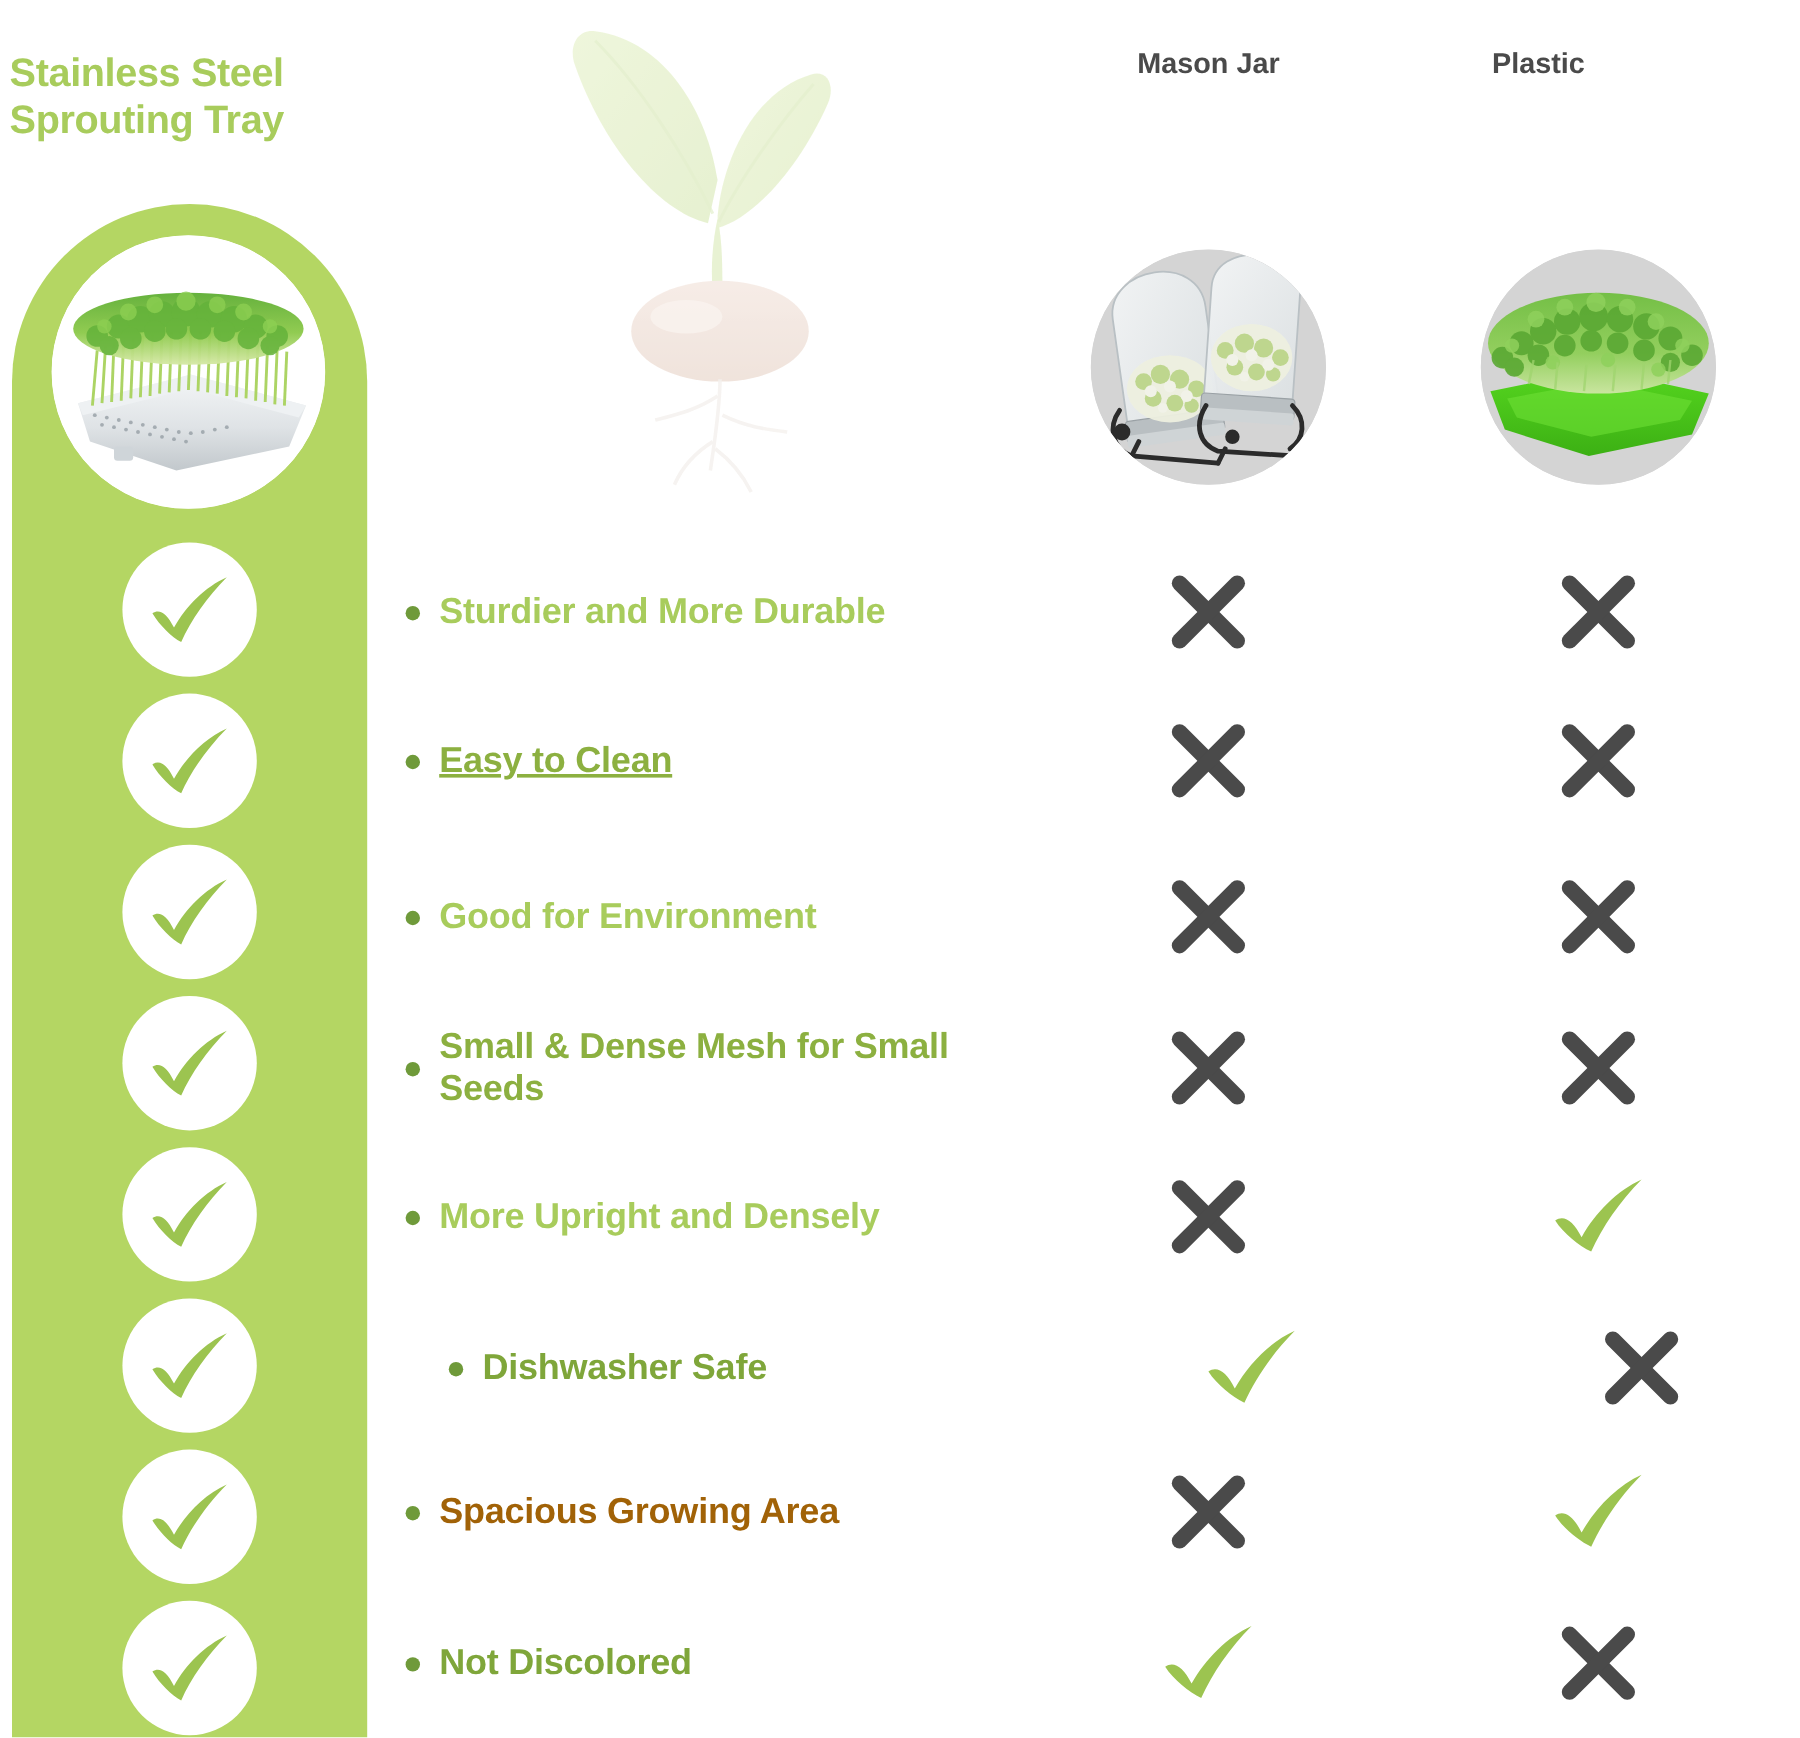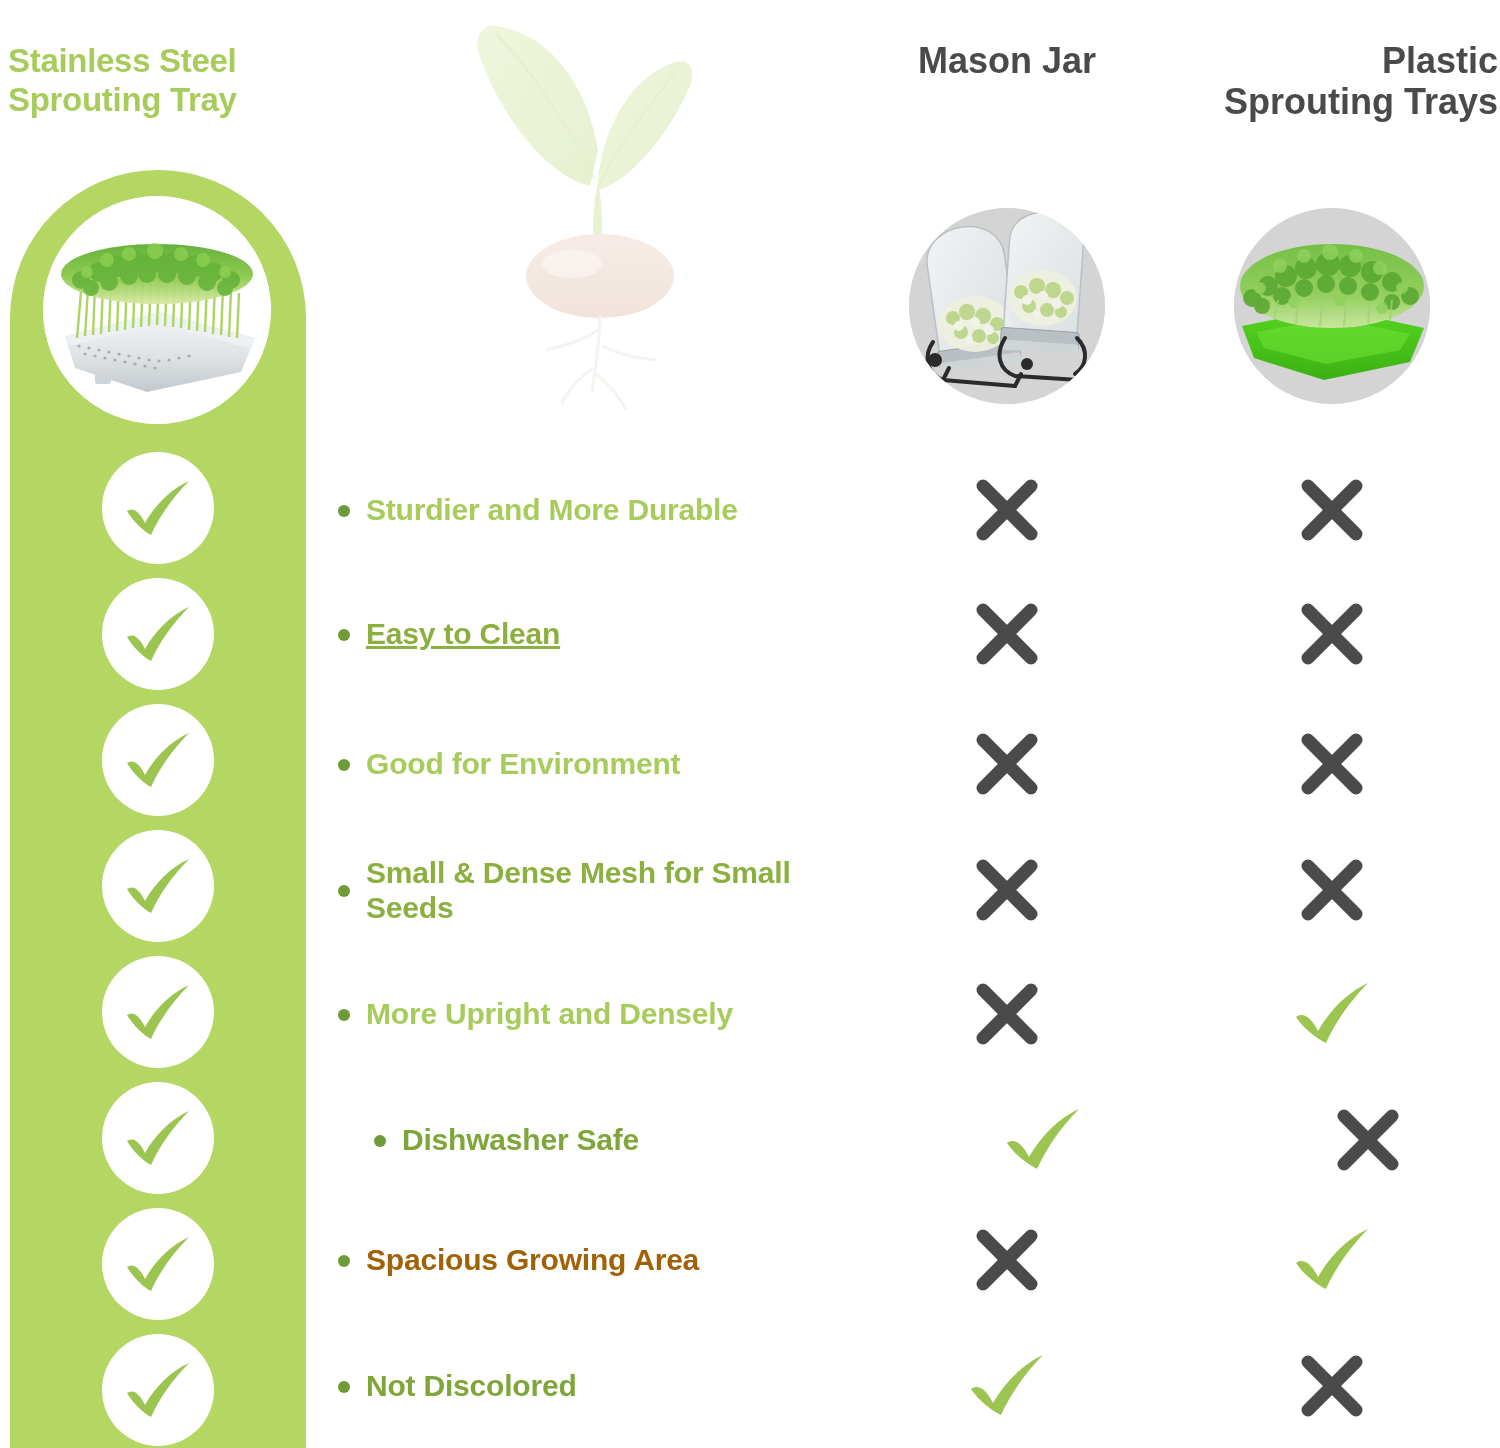--- a/index.html
+++ b/index.html
@@ -65,28 +65,28 @@
     width:300px; height:420px;
     z-index:0;
     opacity:0.55;
   }
   .sprout svg{ display:block; width:100%; height:100%; }
 
   
   .col-head{
     position:absolute;
     text-align:center;
-    font-size:36px; font-weight:bold;
+    font-size:24px; font-weight:bold;
     color:#4a4a4a;
     line-height:1.14;
     z-index:5;
   }
   .col-head span{ display:block; }
   .col-head-mason{ left:877px; top:40px; width:260px; }
-  .col-head-plastic{ left:1202px; top:40px; width:296px;text-align:right; }
+  .col-head-plastic{ left:1134px; top:40px; width:296px; }
 
   
   .comp-circle{
     position:absolute;
     width:196px; height:196px;
     border-radius:50%;
     background:#d4d4d4;
     overflow:hidden;
     z-index:3;
   }
@@ -316,21 +316,20 @@
   <svg viewBox="0 0 74 62" xmlns="http://www.w3.org/2000/svg">
       <path d="M6 34 C 12 30 18 34 24 46 C 34 28 50 12 68 4 C 52 20 38 40 30 58 C 22 54 12 44 6 34 Z" fill="#9cc450"></path>
     </svg>
 </div>
 
 <div class="col-head col-head-mason">
   <span>Mason Jar</span>
 </div>
 <div class="col-head col-head-plastic">
   <span>Plastic</span>
-  <span>Sprouting Trays</span>
 </div>
 
 <div class="comp-circle comp-mason">
   <svg viewBox="0 0 196 196" xmlns="http://www.w3.org/2000/svg">
     <defs>
       <clipPath id="mcirc">
           <circle cx="98" cy="98" r="98"></circle>
         </clipPath>
       <linearGradient id="glassg" x1="0" y1="0" x2="1" y2="1">
         <stop offset="0%" stop-color="#f3f5f6" stop-opacity="0.95"></stop>

